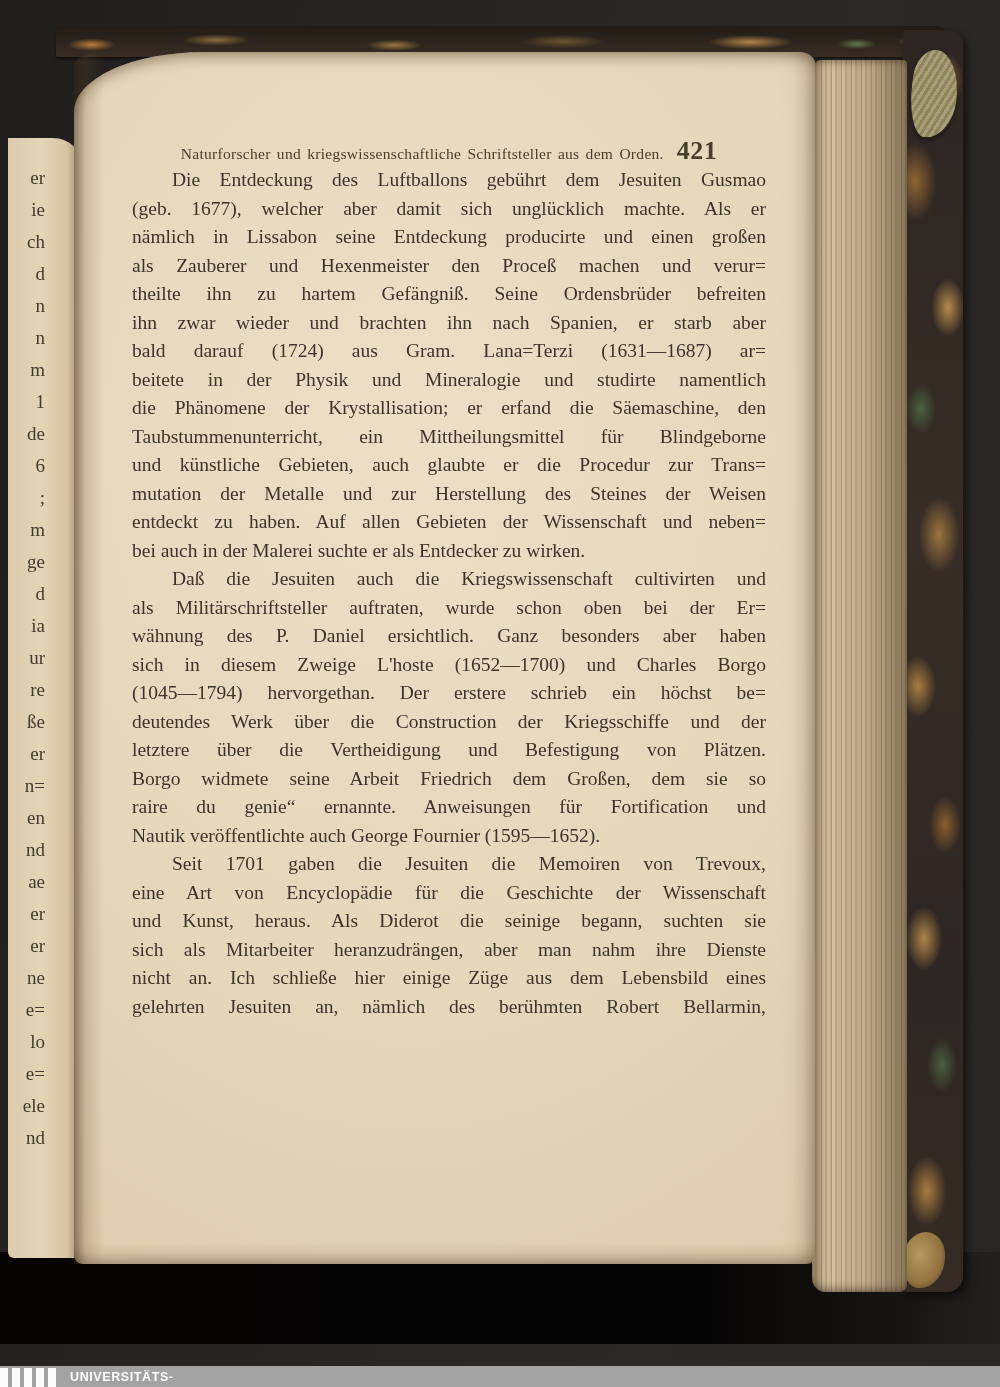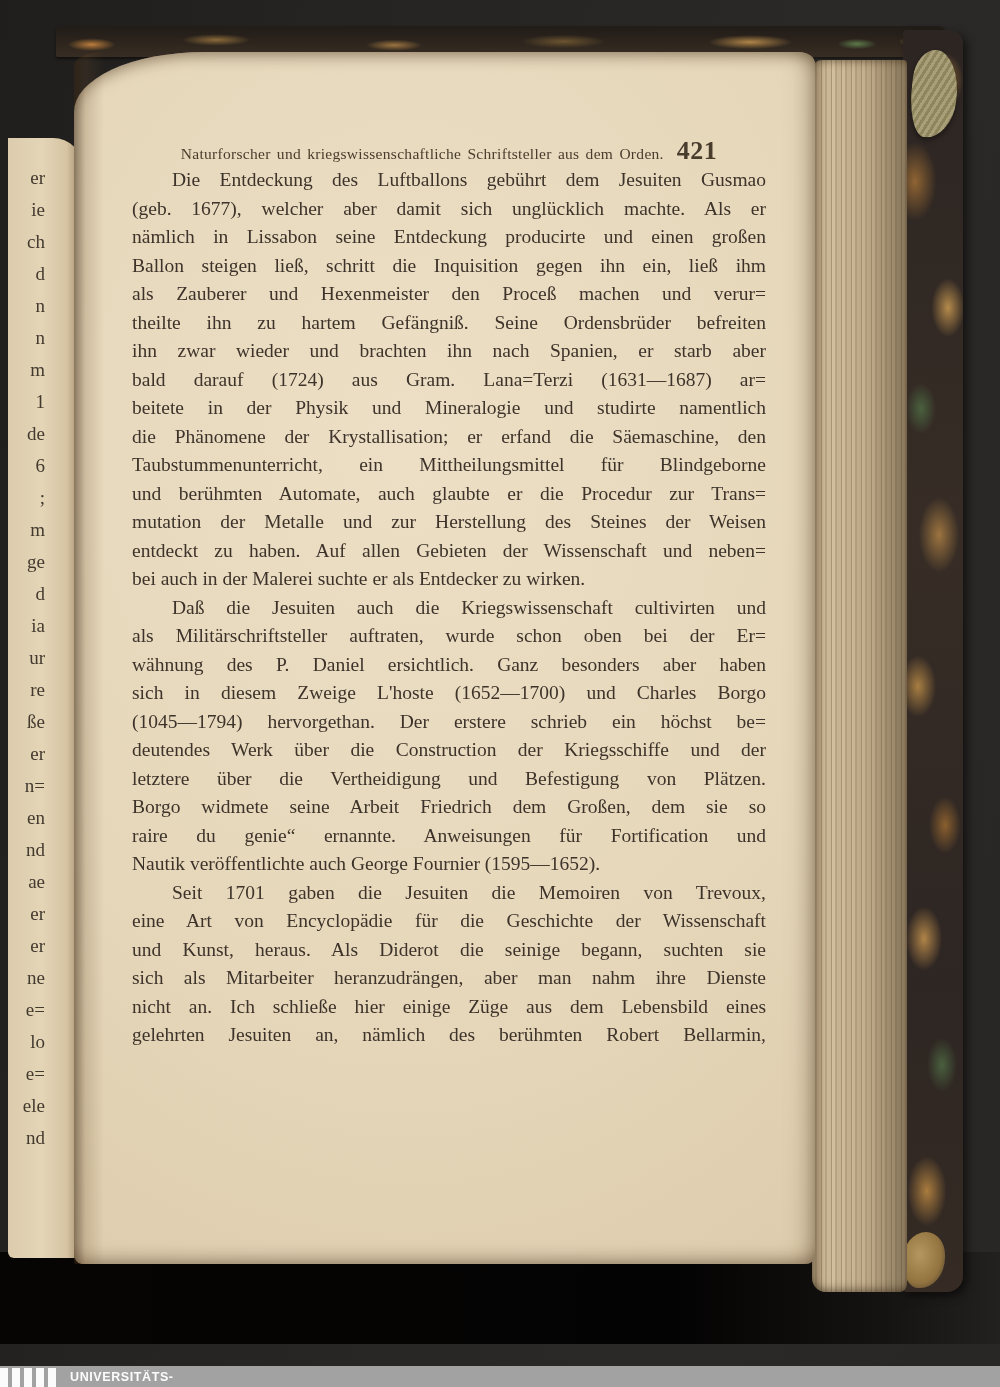--- a/index.html
+++ b/index.html
@@ -183,29 +183,28 @@
     <div class="text-block">
       <div class="pg-header">
         <span class="pg-header-title">Naturforscher und kriegswissenschaftliche Schriftsteller aus dem Orden.</span>
         <span class="pg-num">421</span>
       </div>
       <div class="paras">
           <div>
             <div class="tline firstline">Die Entdeckung des Luftballons gebührt dem Jesuiten Gusmao</div>
             <div class="tline">(geb. 1677), welcher aber damit sich unglücklich machte. Als er</div>
             <div class="tline">nämlich in Lissabon seine Entdeckung producirte und einen großen</div>
-            <div class="tline">Ballon steigen ließ, schritt die Inquisition gegen ihn ein, ließ ihm</div>
             <div class="tline">als Zauberer und Hexenmeister den Proceß machen und verur=</div>
             <div class="tline">theilte ihn zu hartem Gefängniß. Seine Ordensbrüder befreiten</div>
             <div class="tline">ihn zwar wieder und brachten ihn nach Spanien, er starb aber</div>
             <div class="tline">bald darauf (1724) aus Gram. Lana=Terzi (1631—1687) ar=</div>
             <div class="tline">beitete in der Physik und Mineralogie und studirte namentlich</div>
             <div class="tline">die Phänomene der Krystallisation; er erfand die Säemaschine, den</div>
             <div class="tline">Taubstummenunterricht, ein Mittheilungsmittel für Blindgeborne</div>
-            <div class="tline">und berühmten Automate, auch glaubte er die Procedur zur Trans=</div>
+            <div class="tline">und künstliche Gebieten, auch glaubte er die Procedur zur Trans=</div>
             <div class="tline">mutation der Metalle und zur Herstellung des Steines der Weisen</div>
             <div class="tline">entdeckt zu haben. Auf allen Gebieten der Wissenschaft und neben=</div>
             <div class="tline lastline">bei auch in der Malerei suchte er als Entdecker zu wirken.</div>
           </div>
           <div>
             <div class="tline firstline">Daß die Jesuiten auch die Kriegswissenschaft cultivirten und</div>
             <div class="tline">als Militärschriftsteller auftraten, wurde schon oben bei der Er=</div>
             <div class="tline">wähnung des P. Daniel ersichtlich. Ganz besonders aber haben</div>
             <div class="tline">sich in diesem Zweige L'hoste (1652—1700) und Charles Borgo</div>
             <div class="tline">(1045—1794) hervorgethan. Der erstere schrieb ein höchst be=</div>

